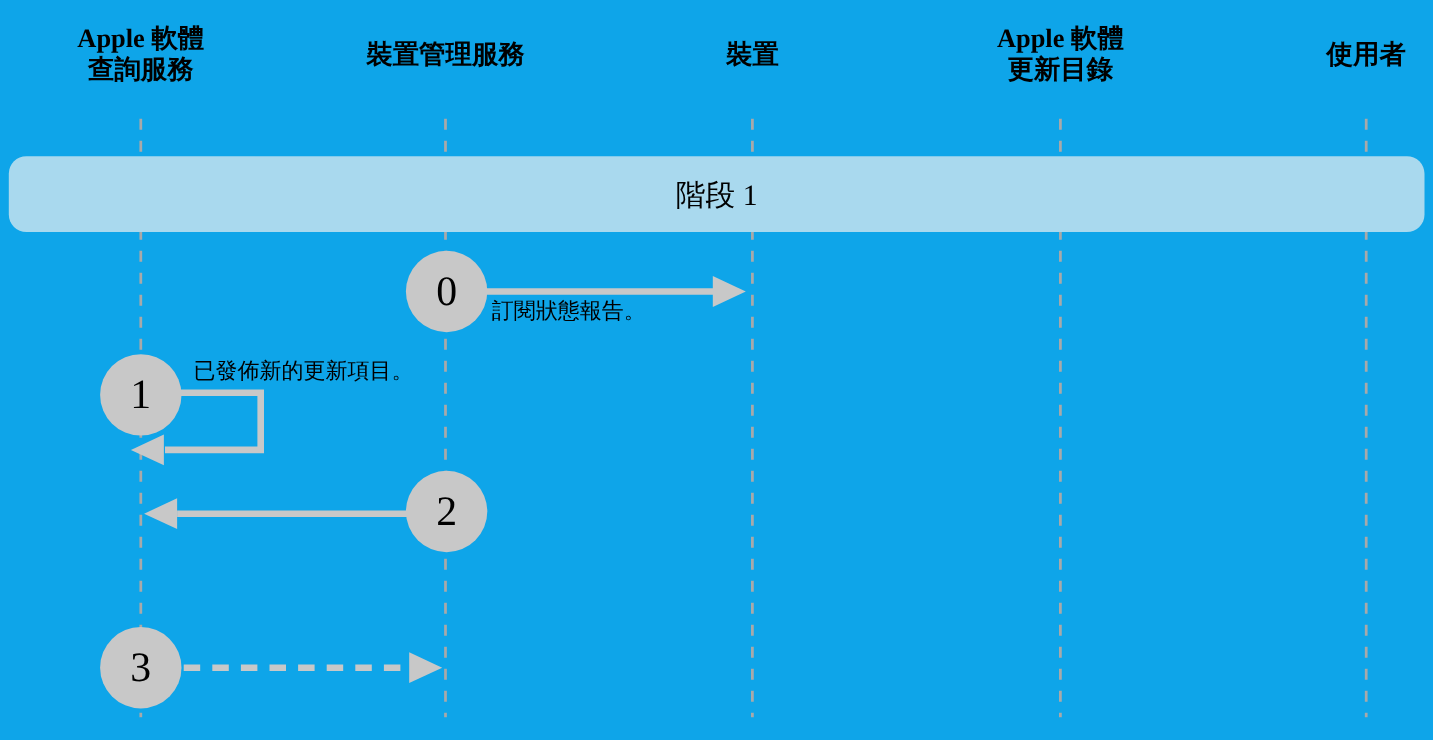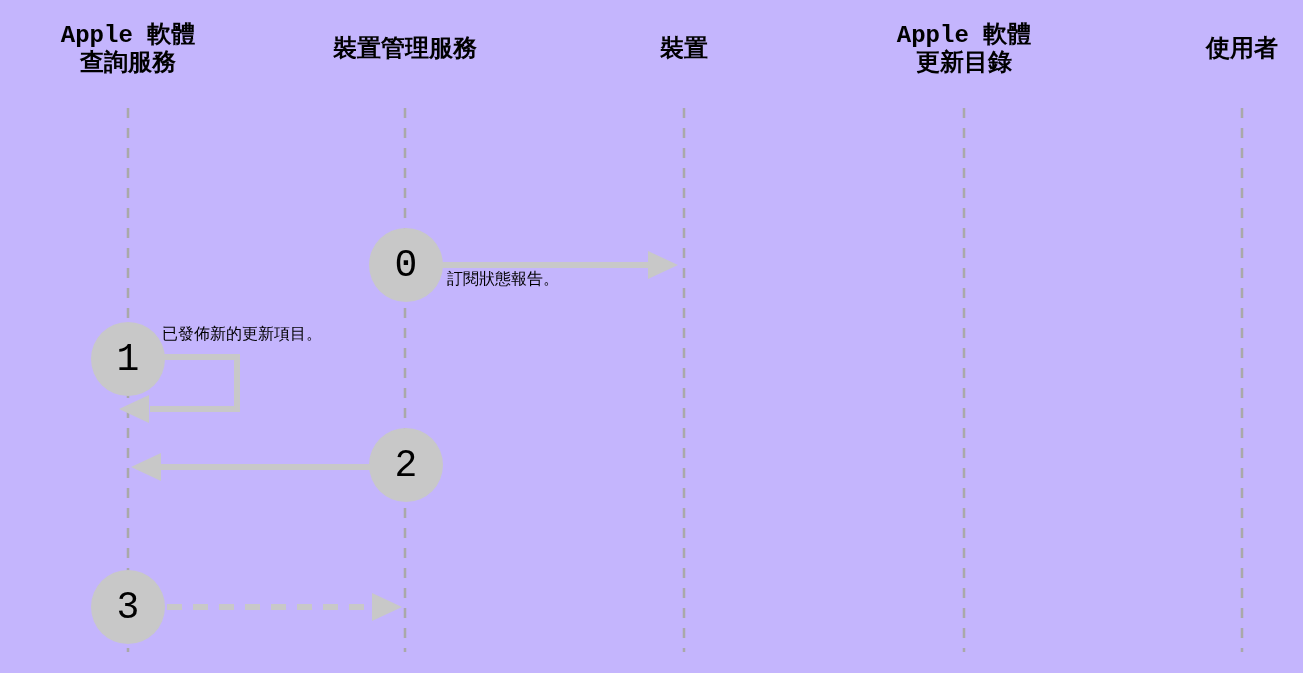--- a/index.html
+++ b/index.html
@@ -1,21 +1,21 @@
 <!DOCTYPE html>
 <html><head>
 <meta charset="utf-8">
 <style>
   html, body { margin: 0; padding: 0; background: #ffffff; }
   .canvas {
     position: relative;
     width: 1303px;
     height: 673px;
-    background: #c4b5fd;
-    font-family: Liberation Mono, monospace;
+    background: #0ea5e9;
+    font-family: Liberation Serif, serif;
     overflow: hidden;
   }
   .lines-layer {
     position: absolute;
     left: 0; top: 0;
     width: 1303px; height: 673px;
     z-index: 1;
   }
   .actor {
     position: absolute;
@@ -58,21 +58,21 @@
     display: flex;
     align-items: center;
     justify-content: center;
     font-size: 38px;
     font-weight: 400;
     color: #000000;
     z-index: 3;
   }
   .msg-label {
     position: absolute;
-    font-size: 16px;
+    font-size: 20px;
     font-weight: 400;
     color: #000000;
     white-space: nowrap;
     z-index: 3;
   }
 </style>
 </head>
 <body>
 
 <div class="canvas">
@@ -99,30 +99,33 @@
   </svg>
 
   <div class="actor" style="left:8px">Apple 軟體
 查詢服務</div>
   <div class="actor" style="left:285px">裝置管理服務</div>
   <div class="actor" style="left:564px">裝置</div>
   <div class="actor" style="left:844px">Apple 軟體
 更新目錄</div>
   <div class="actor" style="left:1122px">使用者</div>
 
+  <div class="banner">
+    <span>階段 1</span>
+  </div>
 
   <div class="step-circle" style="left:369px; top:228px;">
     <span>0</span>
   </div>
   <div class="step-circle" style="left:91px; top:322px;">
     <span>1</span>
   </div>
   <div class="step-circle" style="left:369px; top:428px;">
     <span>2</span>
   </div>
   <div class="step-circle" style="left:91px; top:570px;">
     <span>3</span>
   </div>
 
   <div class="msg-label" style="left:447px; top:269px;">訂閱狀態報告。</div>
-  <div class="msg-label" style="left:162px; top:324px;">已發佈新的更新項目。</div>
+  <div class="msg-label" style="left:176px; top:324px;">已發佈新的更新項目。</div>
 
 </div>
 
 </body></html>

